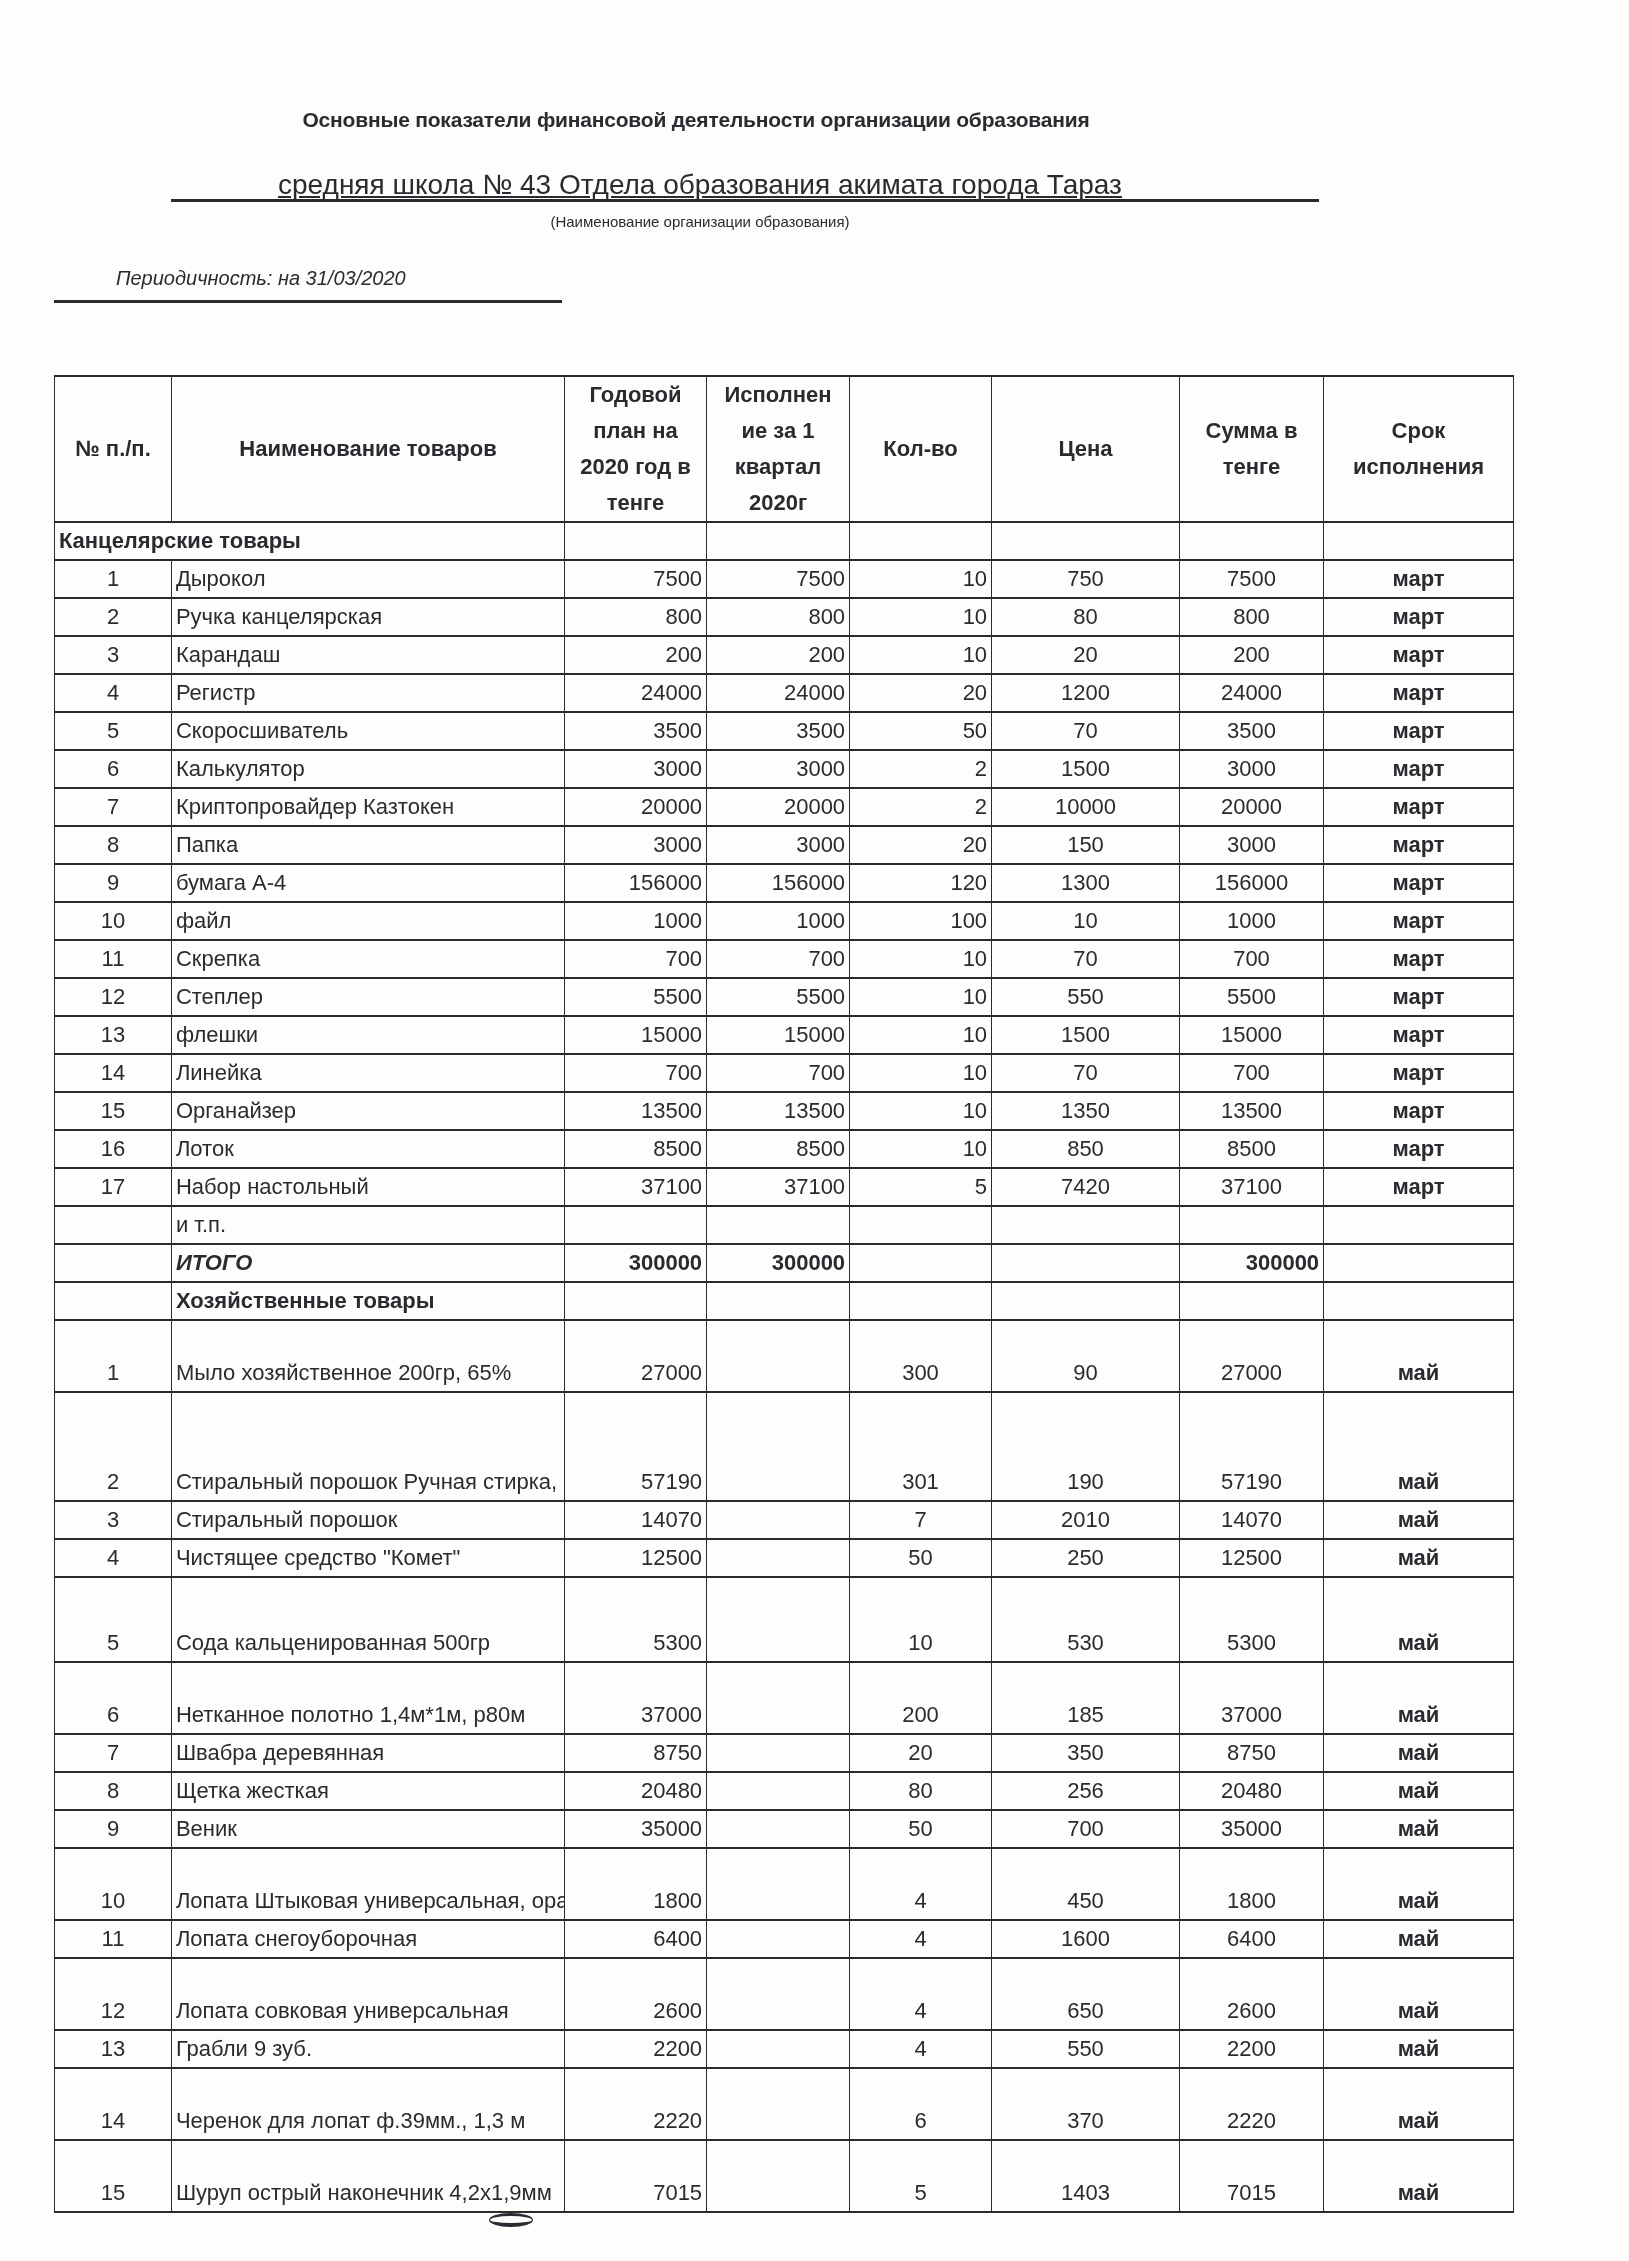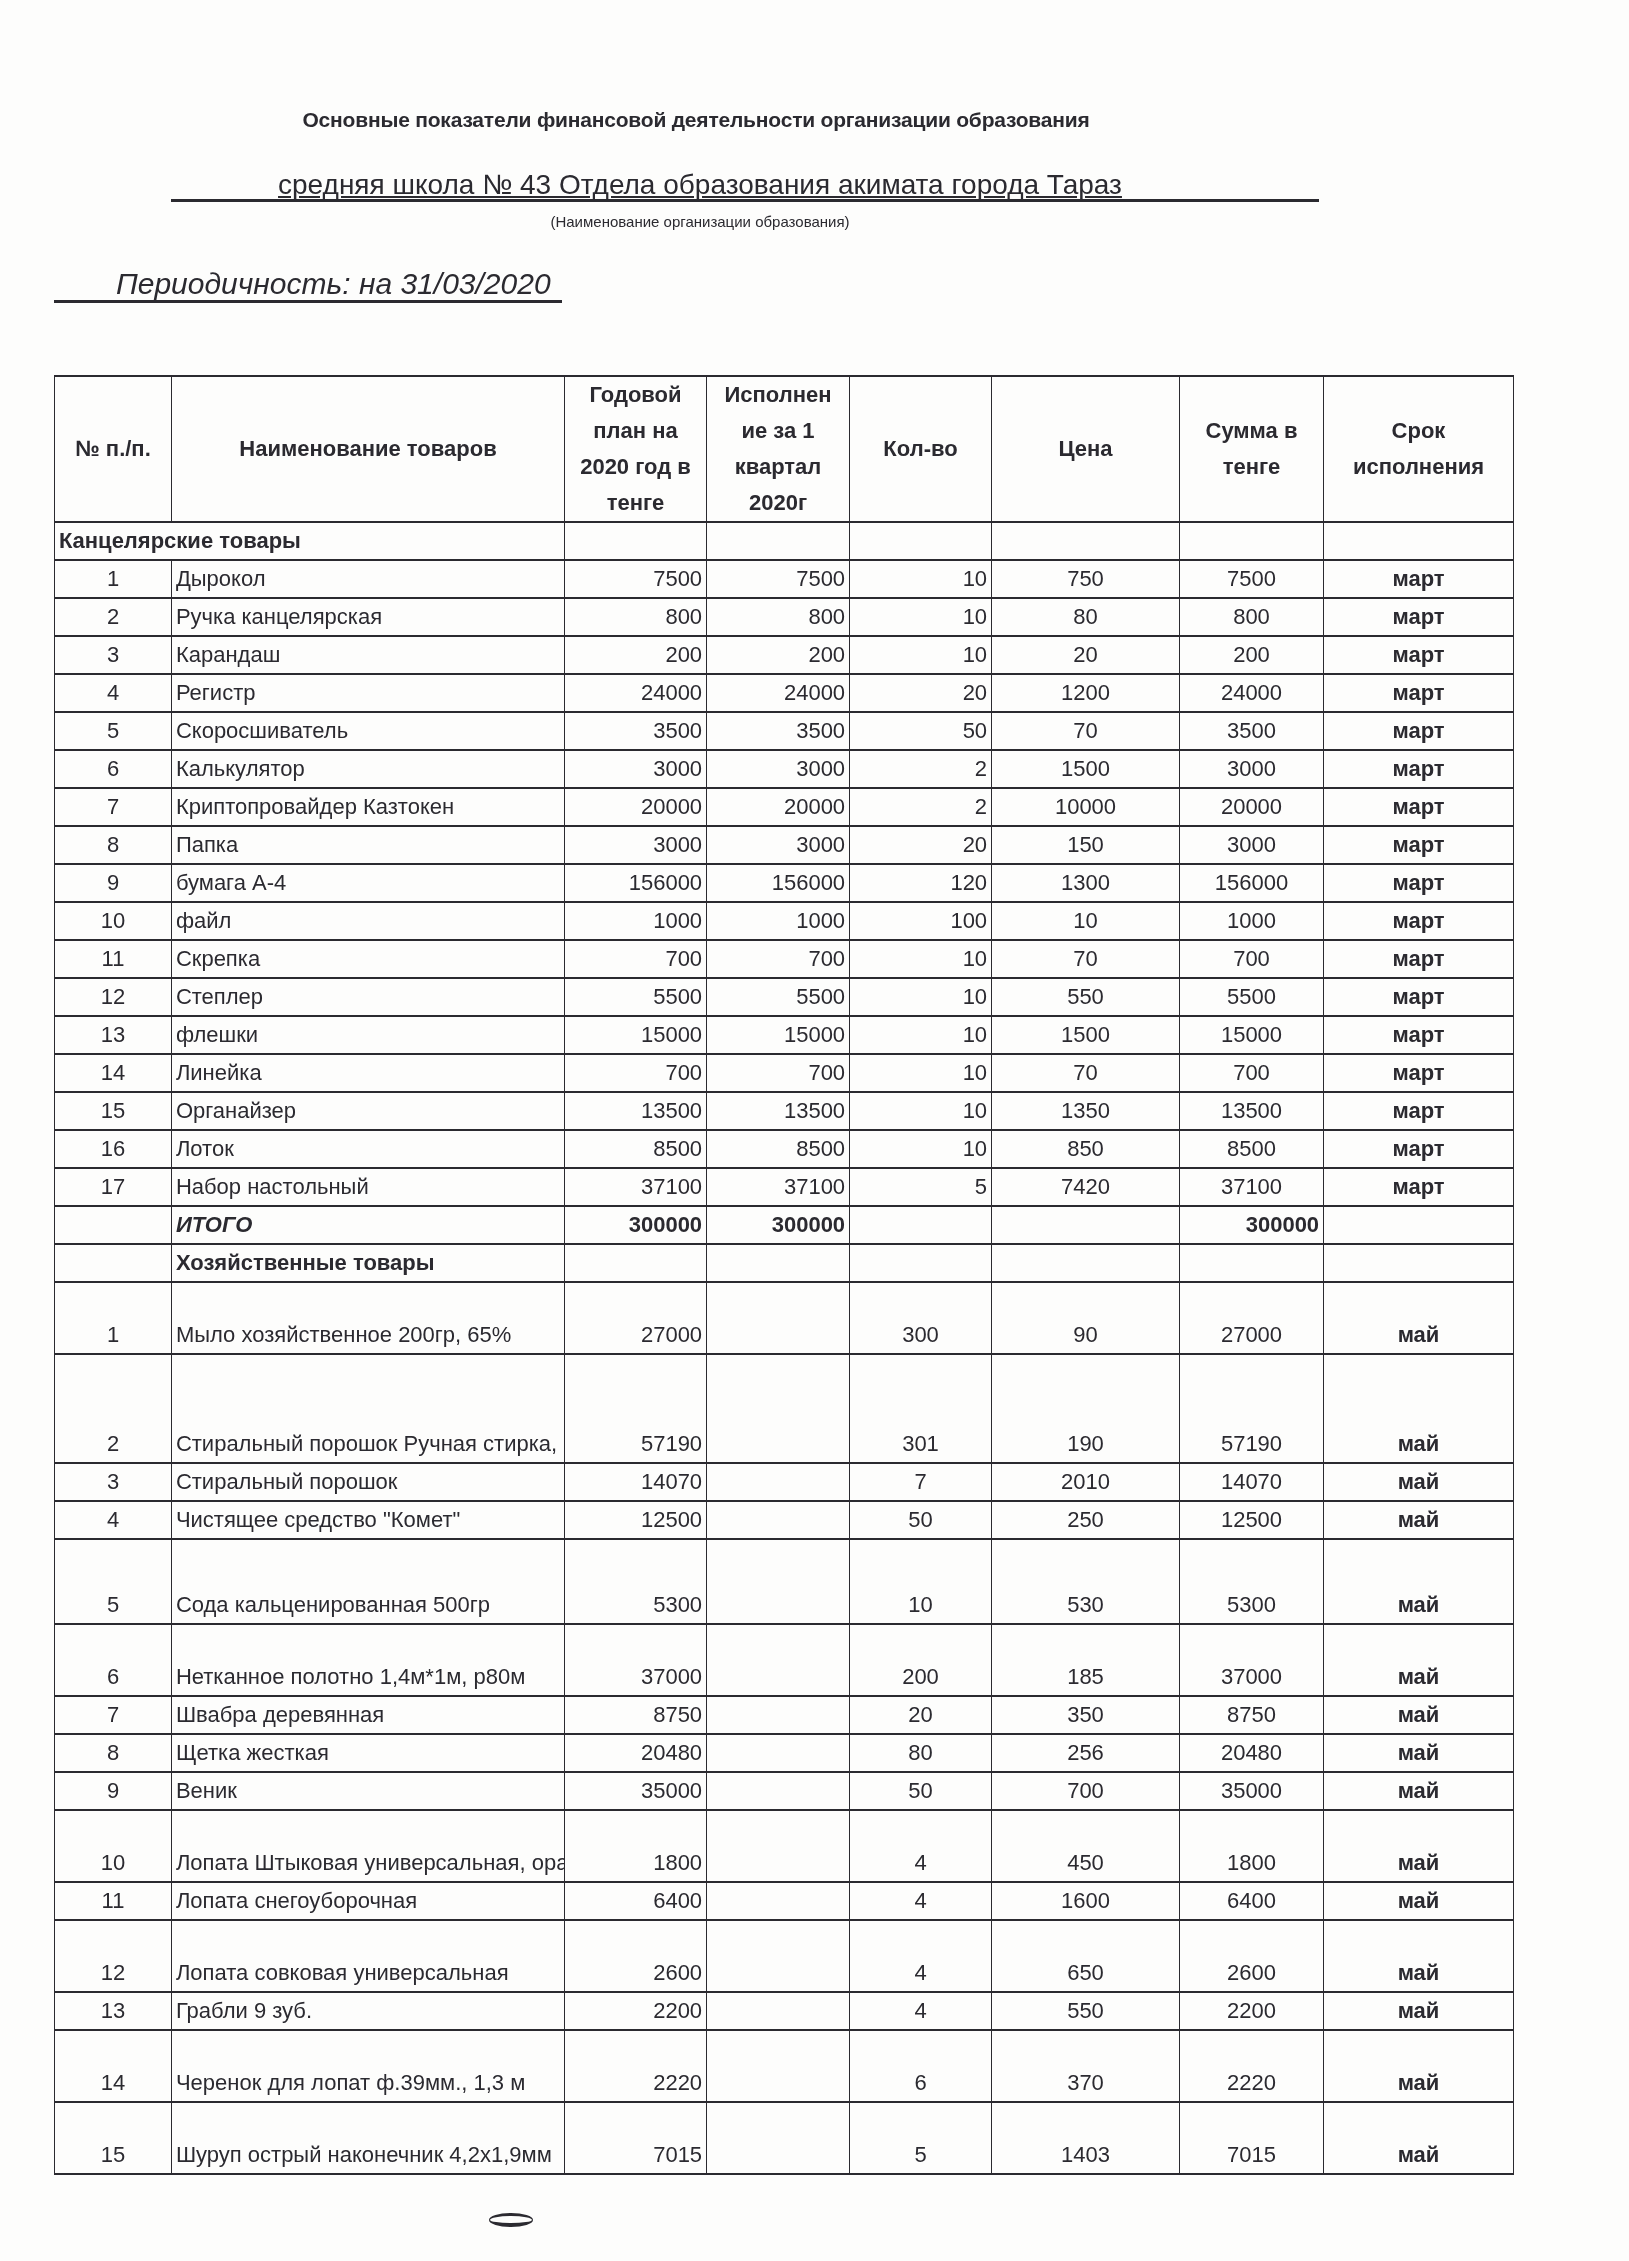--- a/index.html
+++ b/index.html
@@ -23,21 +23,21 @@
   }
   .org-line {
     position: absolute; left: 171px; width: 1148px; top: 199px; height: 2.6px; background: #2b2a30;
   }
   .org-caption {
     position: absolute; left: 171px; width: 1148px; top: 213px;
     text-align: center; font-size: 15px; 
     padding-right: 90px; box-sizing: border-box;
   }
   .period {
-    position: absolute; left: 116px; top: 267px; font-size: 30px; font-style: italic;
+    position: absolute; left: 116px; top: 267px; font-size: 20px; font-style: italic;
   }
   .period-line {
     position: absolute; left: 54px; width: 508px; top: 300px; height: 2.6px; background: #2b2a30;
   }
   table.main {
     position: absolute; left: 54px; top: 375px;
     width: 1460px;
     border-collapse: collapse;
     table-layout: fixed;
     font-size: 22px;
@@ -302,20 +302,30 @@
         <td class="name">Набор настольный</td>
         <td class="r">37100</td>
         <td class="r">37100</td>
         <td class="r">5</td>
         <td class="c">7420</td>
         <td class="c">37100</td>
         <td class="term">март</td>
       </tr>
       <tr class="single">
         <td></td>
+        <td class="name">и т.п.</td>
+        <td></td>
+        <td></td>
+        <td></td>
+        <td></td>
+        <td></td>
+        <td></td>
+      </tr>
+      <tr class="single">
+        <td></td>
         <td class="total-label">ИТОГО</td>
         <td class="total">300000</td>
         <td class="total">300000</td>
         <td></td>
         <td></td>
         <td class="total">300000</td>
         <td></td>
       </tr>
       <tr class="single">
         <td></td>

